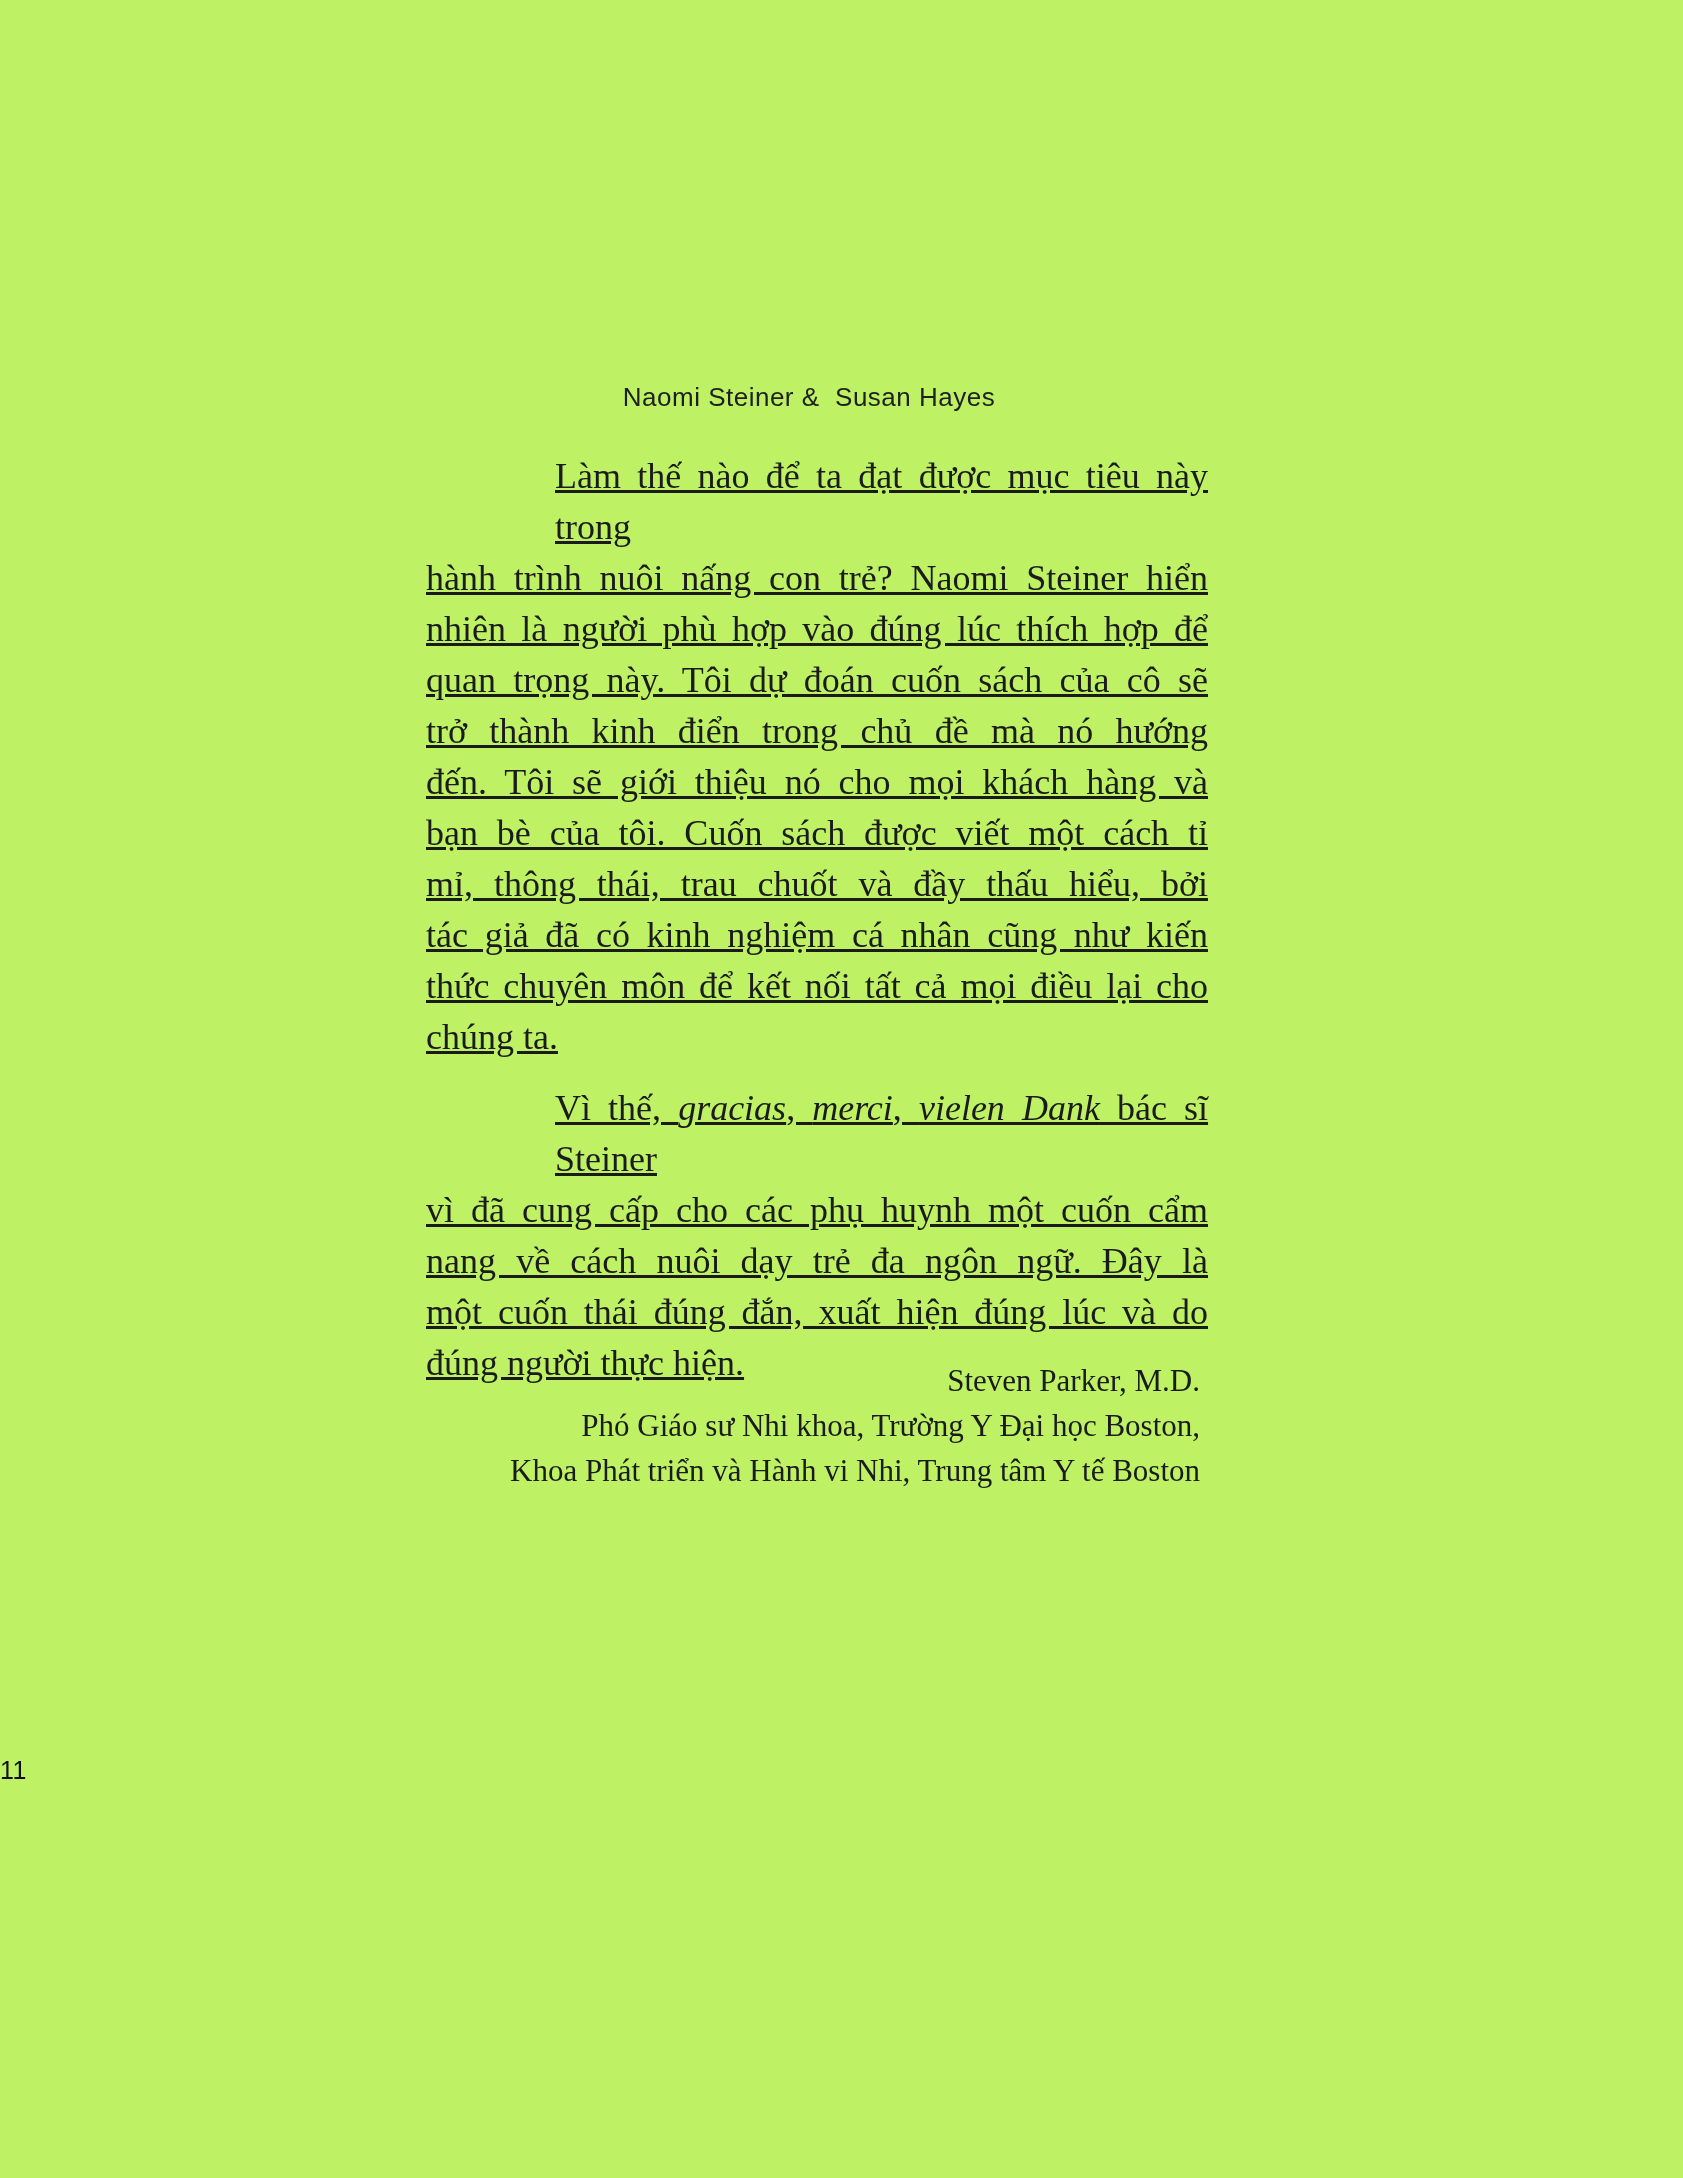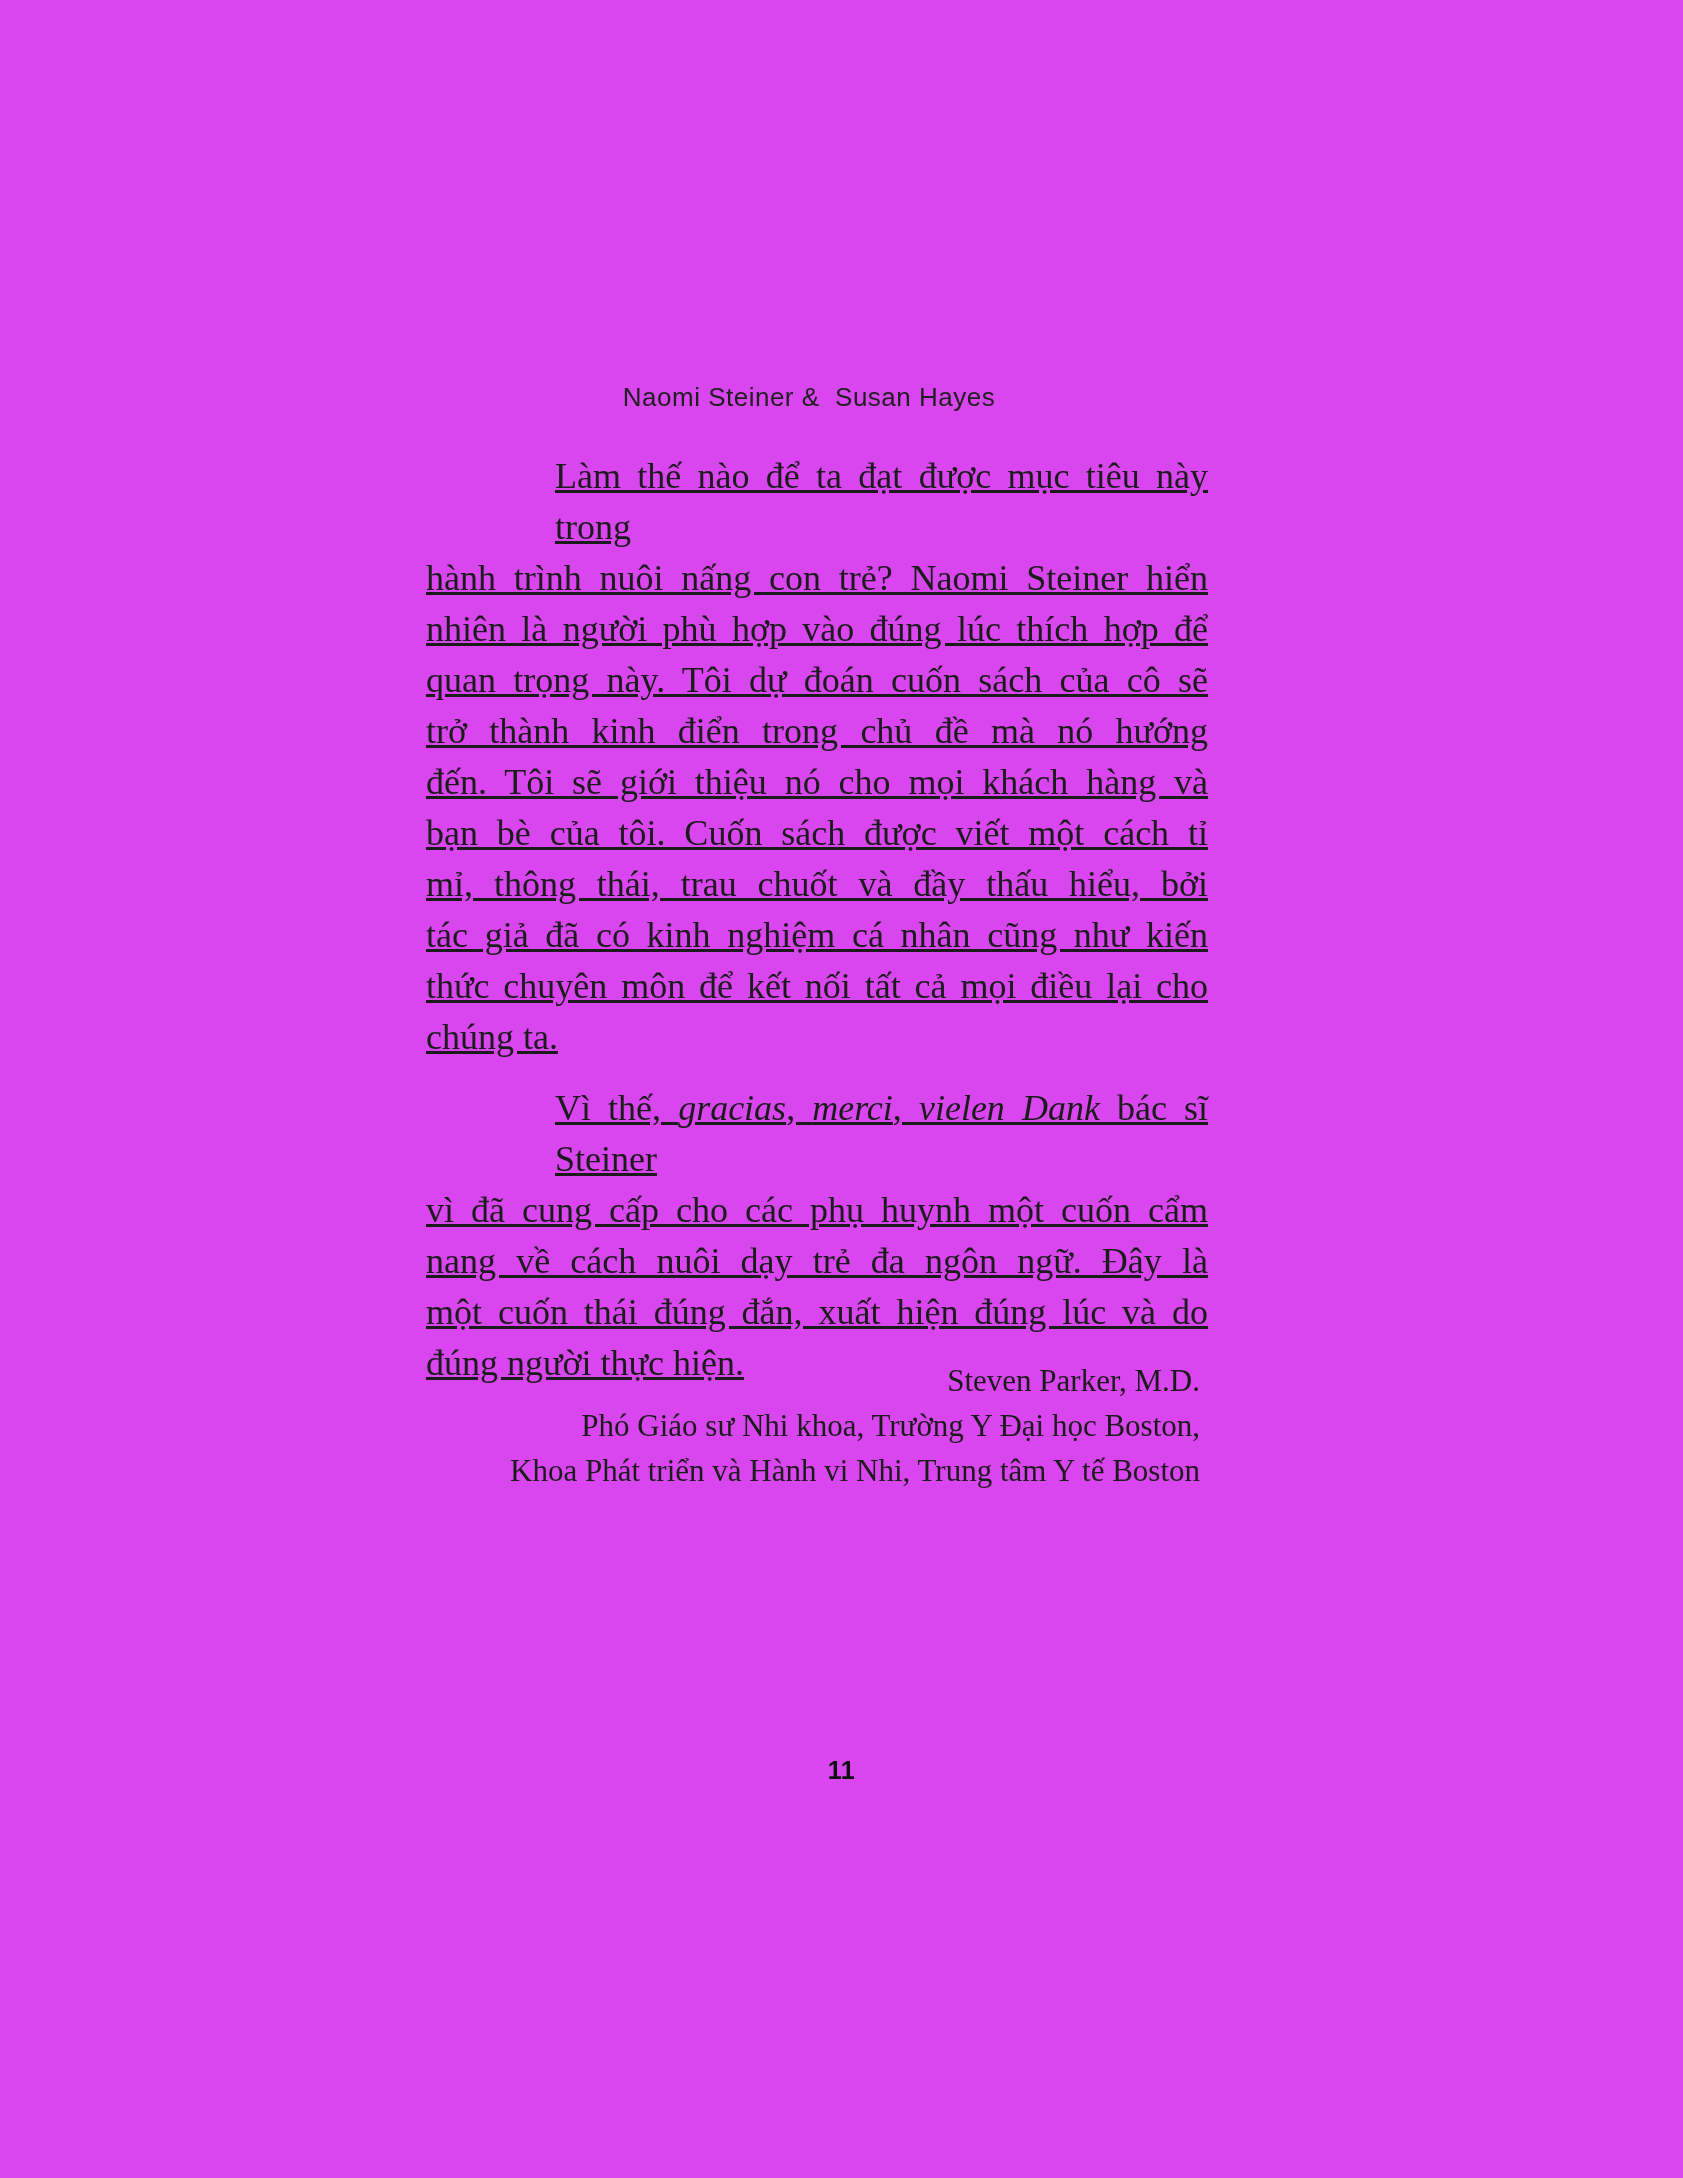--- a/index.html
+++ b/index.html
@@ -1,20 +1,20 @@
 <!DOCTYPE html>
 <html><head>
 <meta charset="utf-8">
 <style>
   html, body { margin: 0; padding: 0; background: #e8e8e8; }
   .page {
     position: relative;
     width: 1683px;
     height: 2178px;
-    background: #d946ef;
+    background: #bef264;
     font-family: "Liberation Serif", serif;
     color: #1b1b1b;
     overflow: hidden;
     margin: 0 auto;
   }
   .column {
     position: absolute;
     left: 418px;
     top: 0;
     width: 782px;
@@ -60,24 +60,23 @@
     text-align: right;
     font-size: 31px;
     line-height: 45px;
   }
   .sig-name { }
   .pagenum {
     position: absolute;
     top: 1756px;
     left: 0;
     width: 100%;
-    text-align: center;
     font-family: "Liberation Sans", sans-serif;
     font-size: 25px;
-    font-weight: 700;
+    font-weight: 400;
     letter-spacing: 0.5px;
     color: #111111;
   }
 </style>
 </head>
 <body>
 
 <div class="page">
   <div class="column">
 

